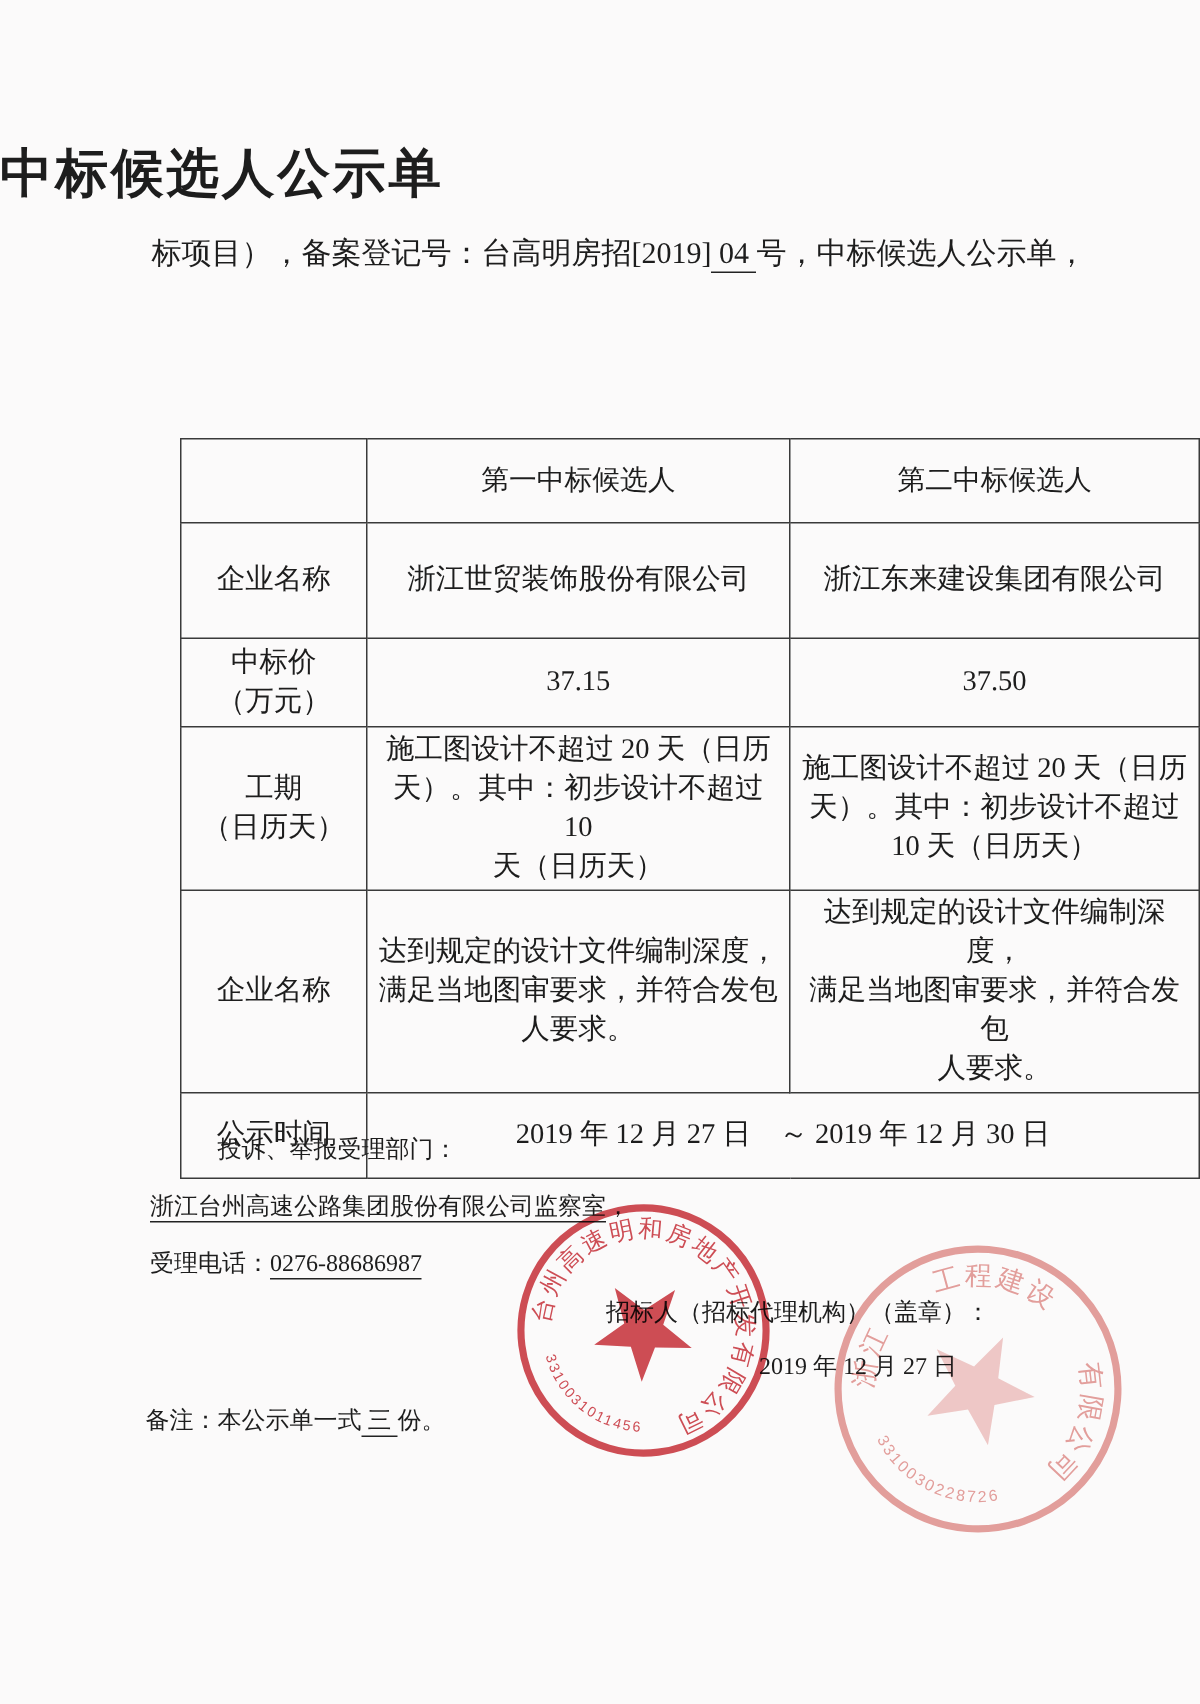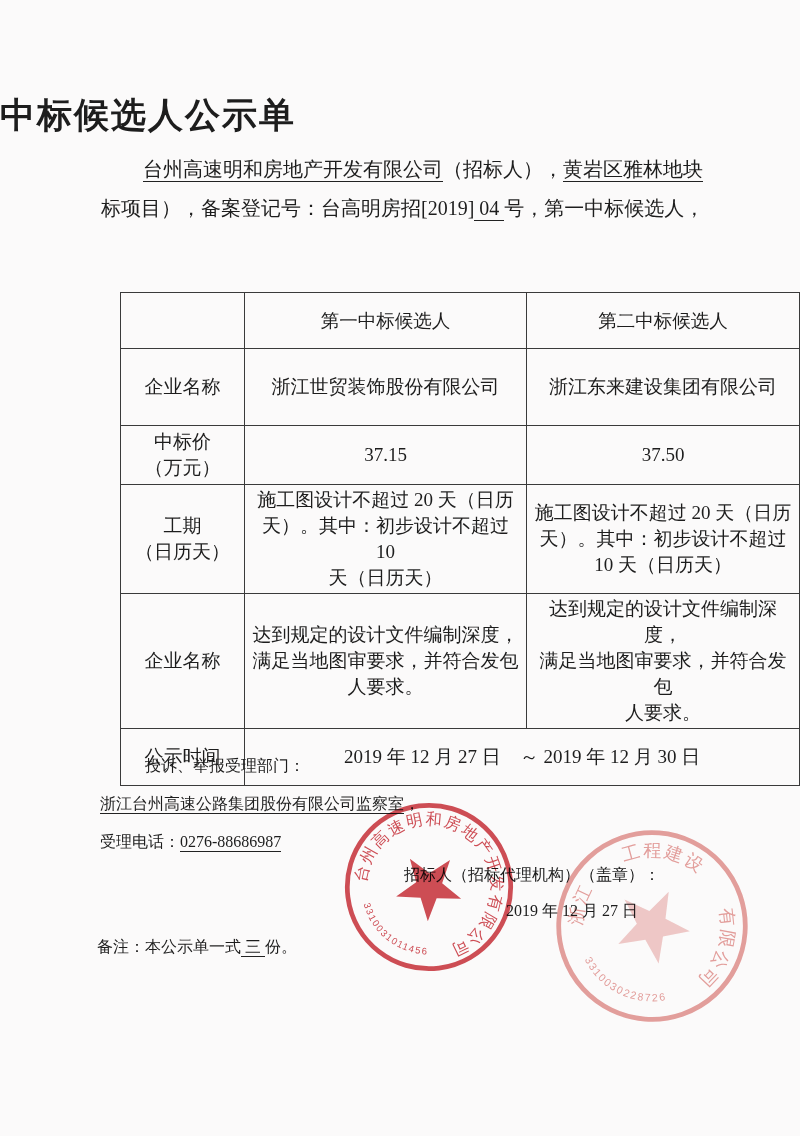--- a/index.html
+++ b/index.html
@@ -39,22 +39,21 @@
   .seal-num{font-size:10px;letter-spacing:1.6px;font-family:"Liberation Sans","DejaVu Sans",sans-serif;}
 </style>
 </head>
 <body>
 
 <div>
 
   <h1 class="title">中标候选人公示单</h1>
 
   <div class="intro">
-    <div class="intro-line indent"><span class="ul">台州高速明和房地产开发有限公司</span><span>（招标人），</span><span class="ul">黄岩区雅林地块</span></div>
-    <div class="intro-line"><span>标项目），备案登记号：台高明房招[2019]</span><span class="ul"> 04 </span><span>号，第一中标候选人，</span></div>
+    <div class="intro-line"><span>标项目），备案登记号：台高明房招[2019]</span><span class="ul"> 04 </span><span>号，中标候选人公示单，</span></div>
   </div>
 
   <table class="tbl">
     <colgroup>
         <col style="width:124px">
         <col style="width:282px">
         <col style="width:273px">
       </colgroup>
     <tbody>
       <tr class="r0">

